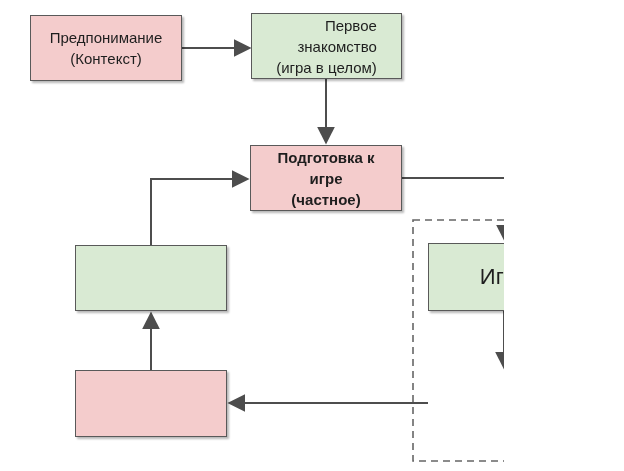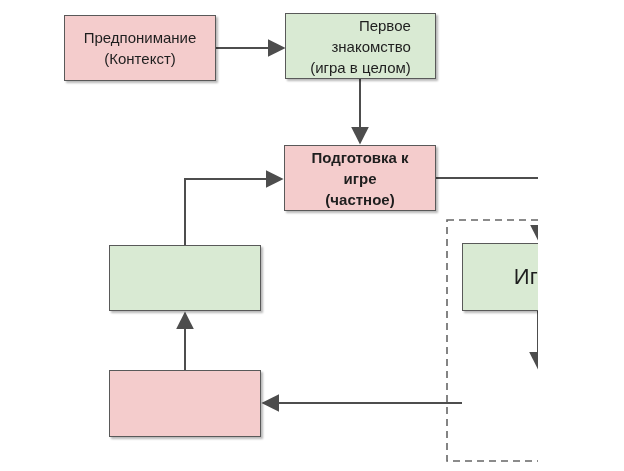--- a/index.html
+++ b/index.html
@@ -7,21 +7,20 @@
     padding: 0;
     background: #ffffff;
   }
   .canvas {
     position: relative;
     width: 504px;
     height: 471px;
     background: #ffffff;
     overflow: hidden;
     font-family: "Liberation Sans", sans-serif;
-    margin-left: 34px;
   }
   svg.connectors {
     position: absolute;
     left: 0;
     top: 0;
     width: 624px;
     height: 471px;
   }
   svg.connectors polyline {
     fill: none;

